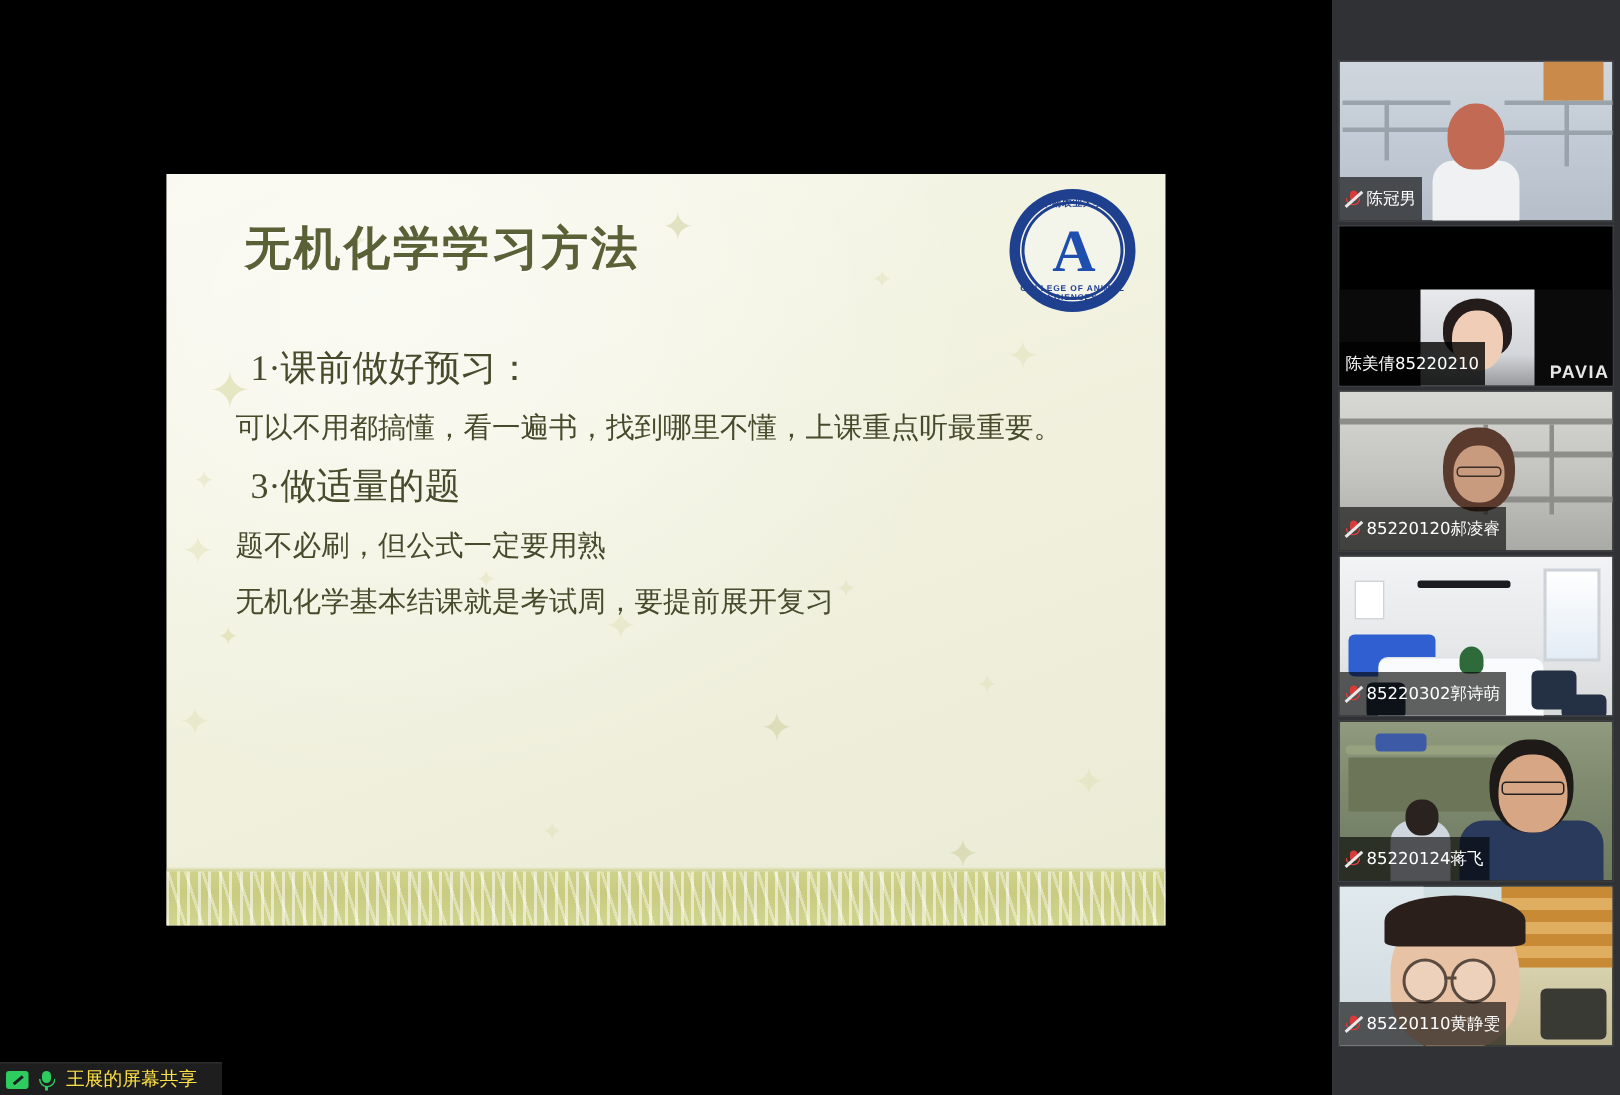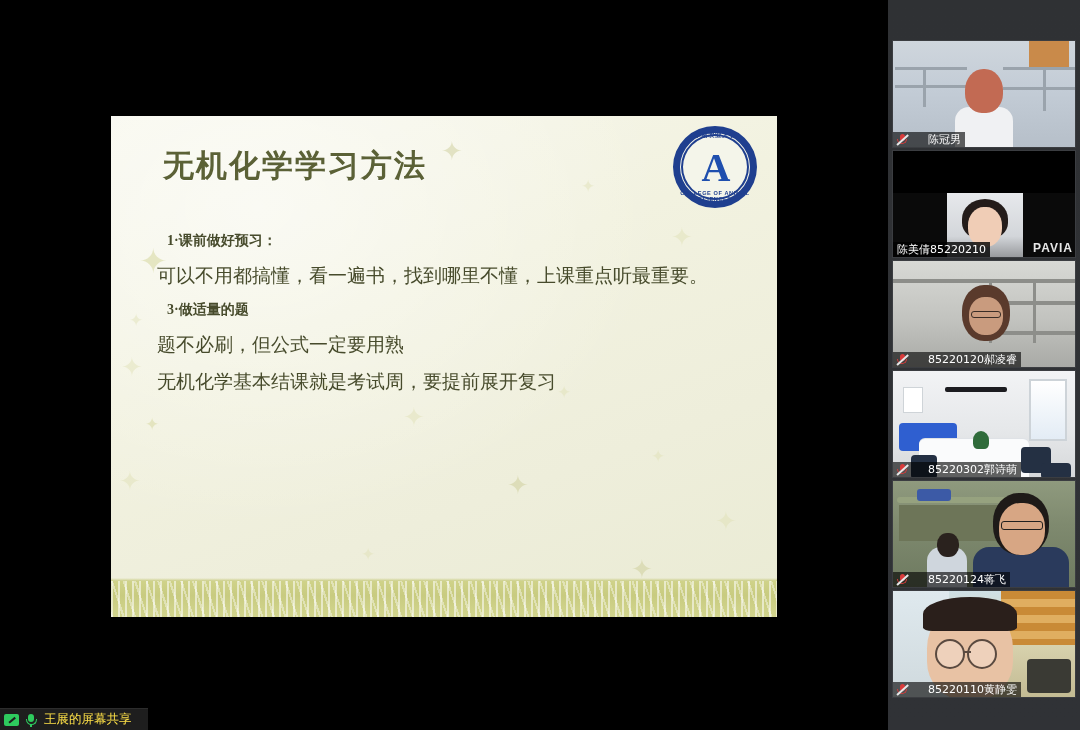--- a/index.html
+++ b/index.html
@@ -68,21 +68,21 @@
     font-size: 31px; font-weight: 700; color: #5b6136; letter-spacing: 2px;
     text-shadow: 0 1px 0 rgba(255,255,255,.6);
   }
 
   #slide-body {
     position: absolute; left: 40px; top: 118px; right: 44px;
     font-family: "Liberation Serif", "DejaVu Serif", serif;
     color: #474b2c;
   }
   .sline { font-size: 18.5px; line-height: 1; margin-bottom: 18px; white-space: nowrap; }
-  .sline.head { padding-left: 16px; font-size: 14px; font-weight: bold; }
+  .sline.head { padding-left: 16px; font-size: 24px; }
   .sline.sub  { padding-left: 6px; font-size: 19px; }
 
   #slide-footer-band {
     position: absolute; left: 0; right: 0; bottom: 0; height: 36px;
     background:
       repeating-linear-gradient(90deg,
         rgba(255,255,255,.55) 0px, rgba(255,255,255,.55) 2px,
         rgba(255,255,255,0) 2px, rgba(255,255,255,0) 7px),
       repeating-linear-gradient(72deg,
         rgba(255,255,255,.4) 0px, rgba(255,255,255,.4) 2px,
@@ -125,22 +125,22 @@
   }
   .tile {
     position: absolute; left: 4px; width: 184px; height: 108px;
     background: #000; overflow: hidden;
     border: 1px solid #3b3d41;
   }
   .tile-video { position:absolute; inset:0; }
   .tile-name {
     position:absolute; left:0; bottom:0; max-width: 96%;
     background: rgba(0,0,0,.62);
-    color:#fff; font-size:11px; line-height:15px; height:15px;
-    padding: 0 4px 0 3px; display:flex; align-items:center; gap:20px;
+    color:#fff; font-size:11px; line-height:15px; height:29px;
+    padding: 0 4px 0 3px; display:flex; align-items:center; gap:3px;
     white-space:nowrap; overflow:hidden;
     font-family:"DejaVu Sans","Liberation Sans",sans-serif;
   }
   .tile-name.plain { background: rgba(0,0,0,.8); padding-left:4px; }
   .mic-muted { width:12px; height:12px; position:relative; flex:0 0 auto; }
   .mic-muted .m-body { position:absolute; left:3.5px; top:0.5px; width:5px; height:7px;
     background:#d93b3b; border-radius:2.5px; }
   .mic-muted .m-arc { position:absolute; left:1px; top:5px; width:9.5px; height:5px;
     border:1.4px solid #d93b3b; border-top:none; border-radius:0 0 6px 6px; }
   .mic-muted .m-slash { position:absolute; left:-1px; top:5px; width:15px; height:1.6px;

